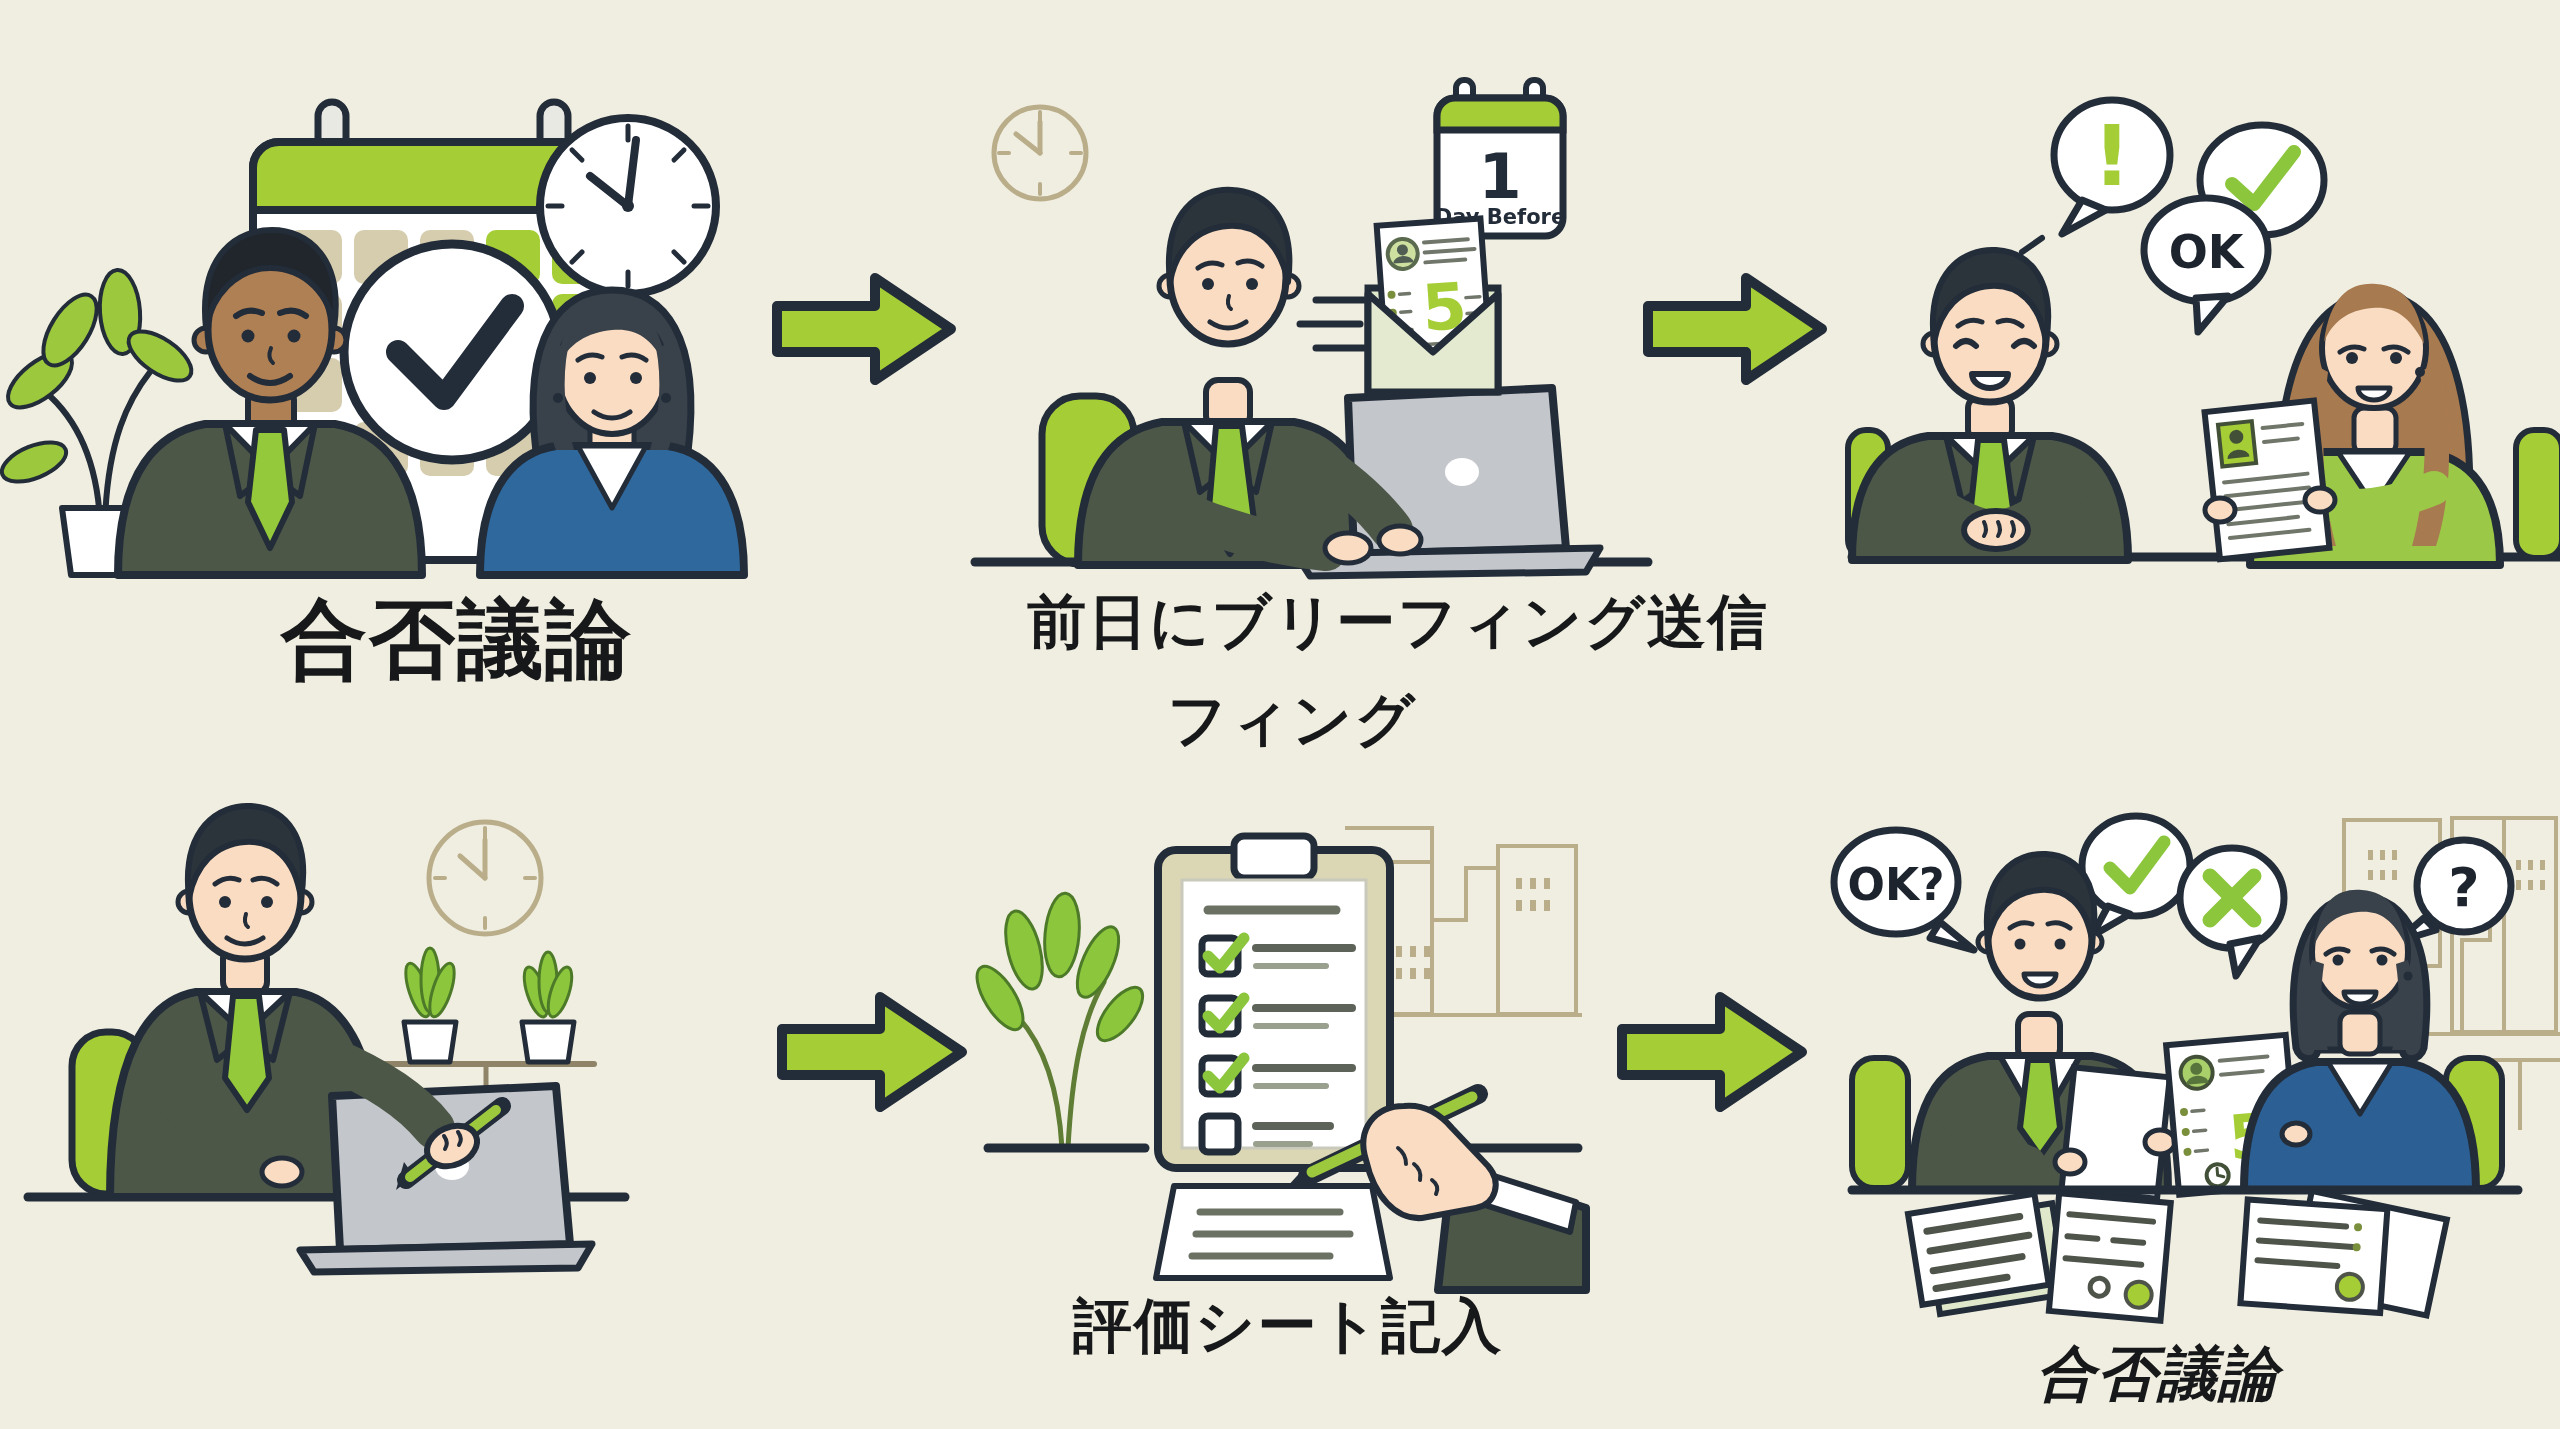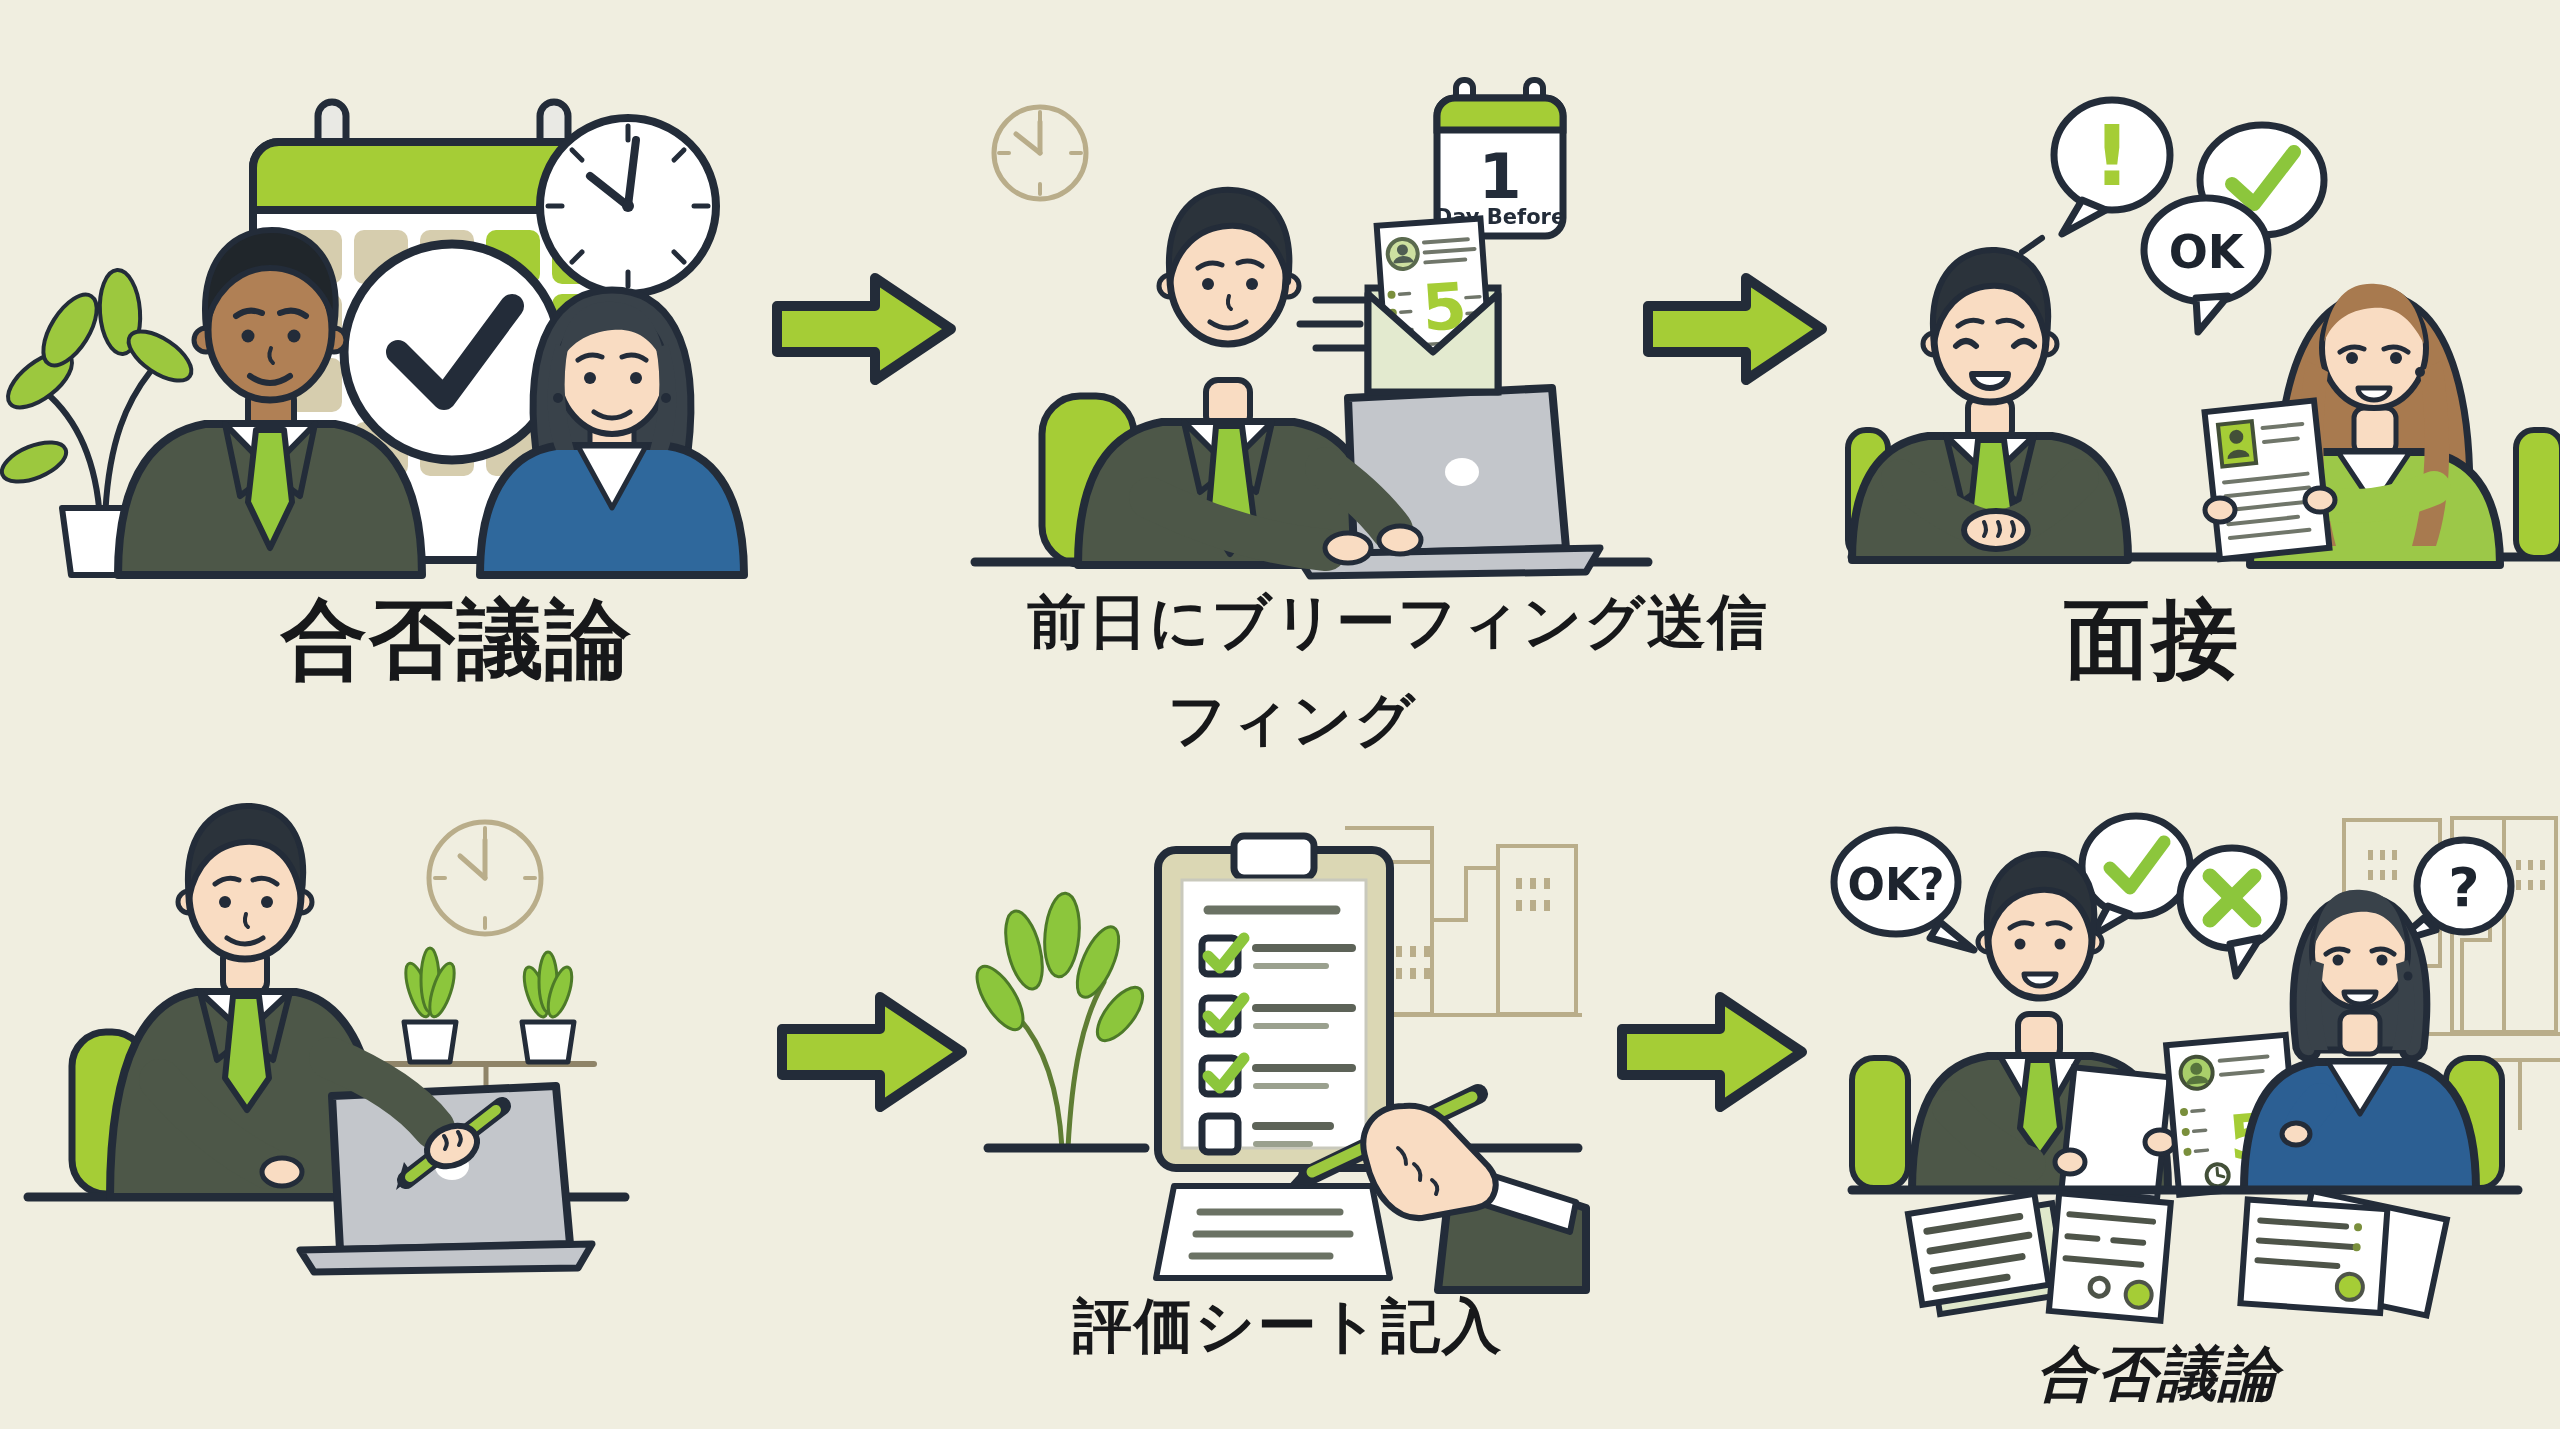--- a/index.html
+++ b/index.html
@@ -620,16 +620,15 @@
             </g>
         <circle cx="2352" cy="1284" r="13" fill="#a5cd36" stroke="#4e5449" stroke-width="4"></circle>
       </g>
     </g>
   </g>
 </svg>
 
   <div class="cap cap-lg" style="left:457px;top:596px;">合否議論</div>
   <div class="cap cap-md" style="left:1398px;top:592px;">前日にブリーフィング送信</div>
   <div class="cap cap-md" style="left:1292px;top:690px;">フィング</div>
-  <div class="cap cap-lg" style="left:2152px;top:596px;">面接</div>
   <div class="cap cap-md" style="left:1288px;top:1296px;">評価シート記入</div>
   <div class="cap cap-md" style="left:2158px;top:1344px;font-style:italic;">合否議論</div>
 </div>
 
 </body></html>

